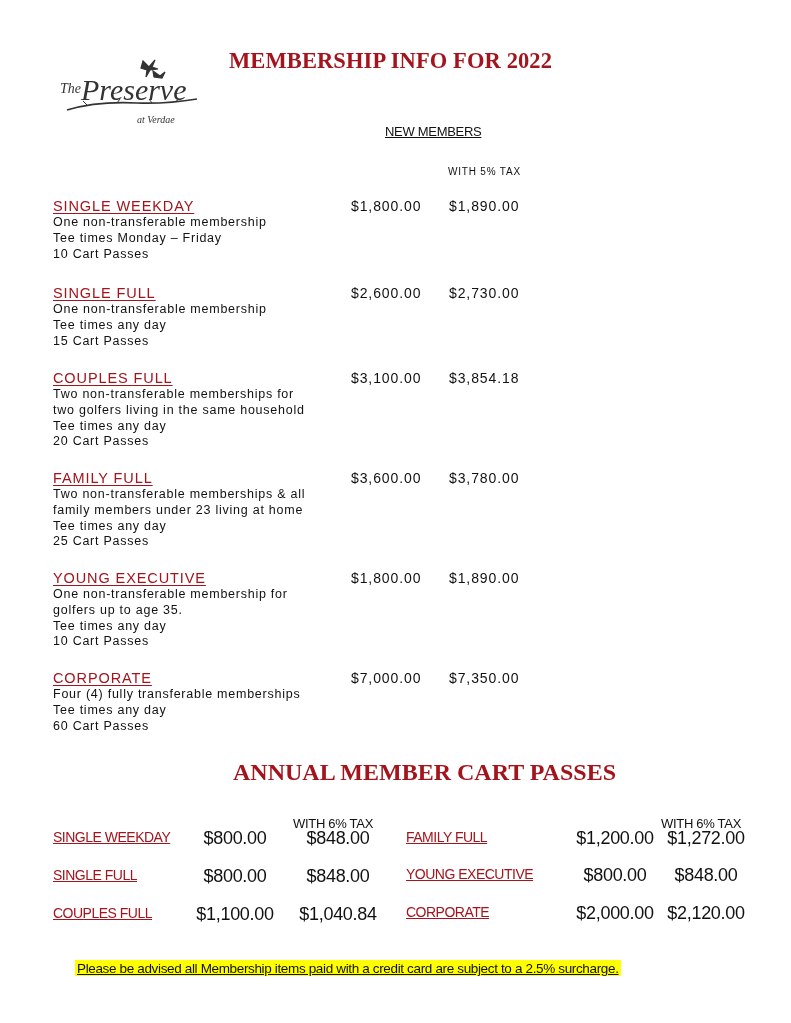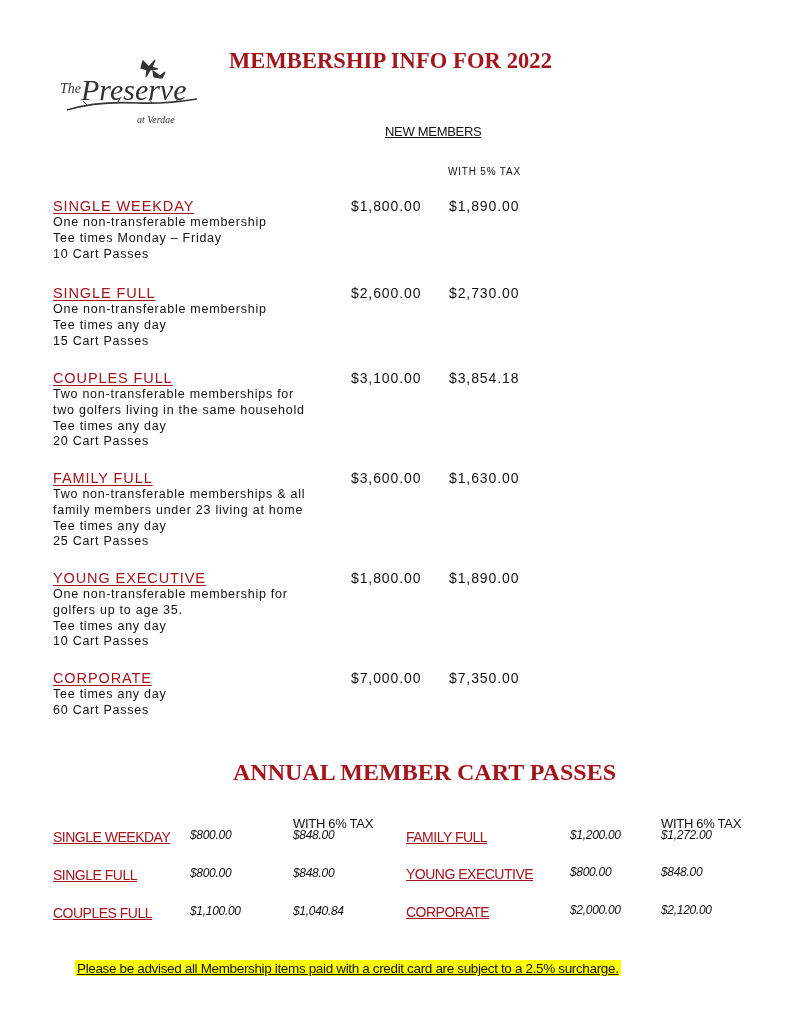--- a/index.html
+++ b/index.html
@@ -9,21 +9,21 @@
   .main-title { position: absolute; left: 229px; top: 48px; font-family: Liberation Serif, serif; font-weight: bold; font-size: 22.5px; color: #a3141c; letter-spacing: 0.1px; margin: 0; white-space: nowrap; }
   .new-members { position: absolute; left: 385px; top: 124px; font-size: 13px; text-decoration: underline; letter-spacing: -0.3px; }
   .with-tax-head { position: absolute; left: 448px; top: 166px; font-size: 10px; letter-spacing: 0.8px; text-align: right; }
   .plan { position: absolute; left: 53px; width: 540px; }
   .plan-name { color: #a3141c; font-size: 14.5px; letter-spacing: 0.9px; text-decoration: underline; text-decoration-color: #a3141c; text-underline-offset: 2px; line-height: 17px; }
   .plan-desc { font-size: 12.5px; letter-spacing: 0.75px; line-height: 15.8px; margin: 0; padding: 0; list-style: none; }
   .plan-price { position: absolute; left: 298px; top: 0; font-size: 14px; letter-spacing: 0.9px; }
   .plan-price-tax { position: absolute; left: 396px; top: 0; font-size: 14px; letter-spacing: 0.9px; }
   .cart-title { position: absolute; left: 233px; top: 759px; font-family: "Liberation Serif", serif; font-weight: bold; font-size: 24px; color: #a3141c; margin: 0; white-space: nowrap; }
   .cart-name { position: absolute; color: #a3141c; font-size: 14px; text-decoration: underline; letter-spacing: -0.5px; white-space: nowrap; }
-  .cart-price { position: absolute; font-size: 12px; letter-spacing: -0.3px; white-space: nowrap; text-align: left; width: 90px; font-style: italic; }
+  .cart-price { position: absolute; font-size: 18px; letter-spacing: -0.3px; white-space: nowrap; text-align: center; width: 90px; }
   .cart-tax-label { position: absolute; font-size: 13px; letter-spacing: -0.3px; white-space: nowrap; text-align: left; width: 90px; }
   .notice { position: absolute; left: 75px; top: 960px; background: #ffff00; font-size: 13.5px; letter-spacing: -0.35px; text-decoration: underline; padding: 1px 2px 0 2px; white-space: nowrap; }
 </style>
 </head>
 <body>
 
 <div class="logo">
   <svg viewBox="0 0 145 75">
 
     <g fill="#333" stroke="#333" stroke-width="1.2">
@@ -79,38 +79,39 @@
 
 <div class="plan" style="top:470px">
   <div class="plan-name">FAMILY FULL</div>
   <ul class="plan-desc">
     <li>Two non-transferable memberships &amp; all</li>
     <li>family members under 23 living at home</li>
     <li>Tee times any day</li>
     <li>25 Cart Passes</li>
   </ul>
   <div class="plan-price">$3,600.00</div>
-  <div class="plan-price-tax">$1,630.00</div>
+  <div class="plan-price-tax">$3,780.00</div>
 </div>
 
 <div class="plan" style="top:570px">
   <div class="plan-name">YOUNG EXECUTIVE</div>
   <ul class="plan-desc">
     <li>One non-transferable membership for</li>
     <li>golfers up to age 35.</li>
     <li>Tee times any day</li>
     <li>10 Cart Passes</li>
   </ul>
   <div class="plan-price">$1,800.00</div>
   <div class="plan-price-tax">$1,890.00</div>
 </div>
 
 <div class="plan" style="top:670px">
   <div class="plan-name">CORPORATE</div>
   <ul class="plan-desc">
+    <li>Four (4) fully transferable memberships</li>
     <li>Tee times any day</li>
     <li>60 Cart Passes</li>
   </ul>
   <div class="plan-price">$7,000.00</div>
   <div class="plan-price-tax">$7,350.00</div>
 </div>
 
 <h2 class="cart-title">ANNUAL MEMBER CART PASSES</h2>
 
 <div class="cart-tax-label" style="left:293px; top:816px;">WITH 6% TAX</div>

